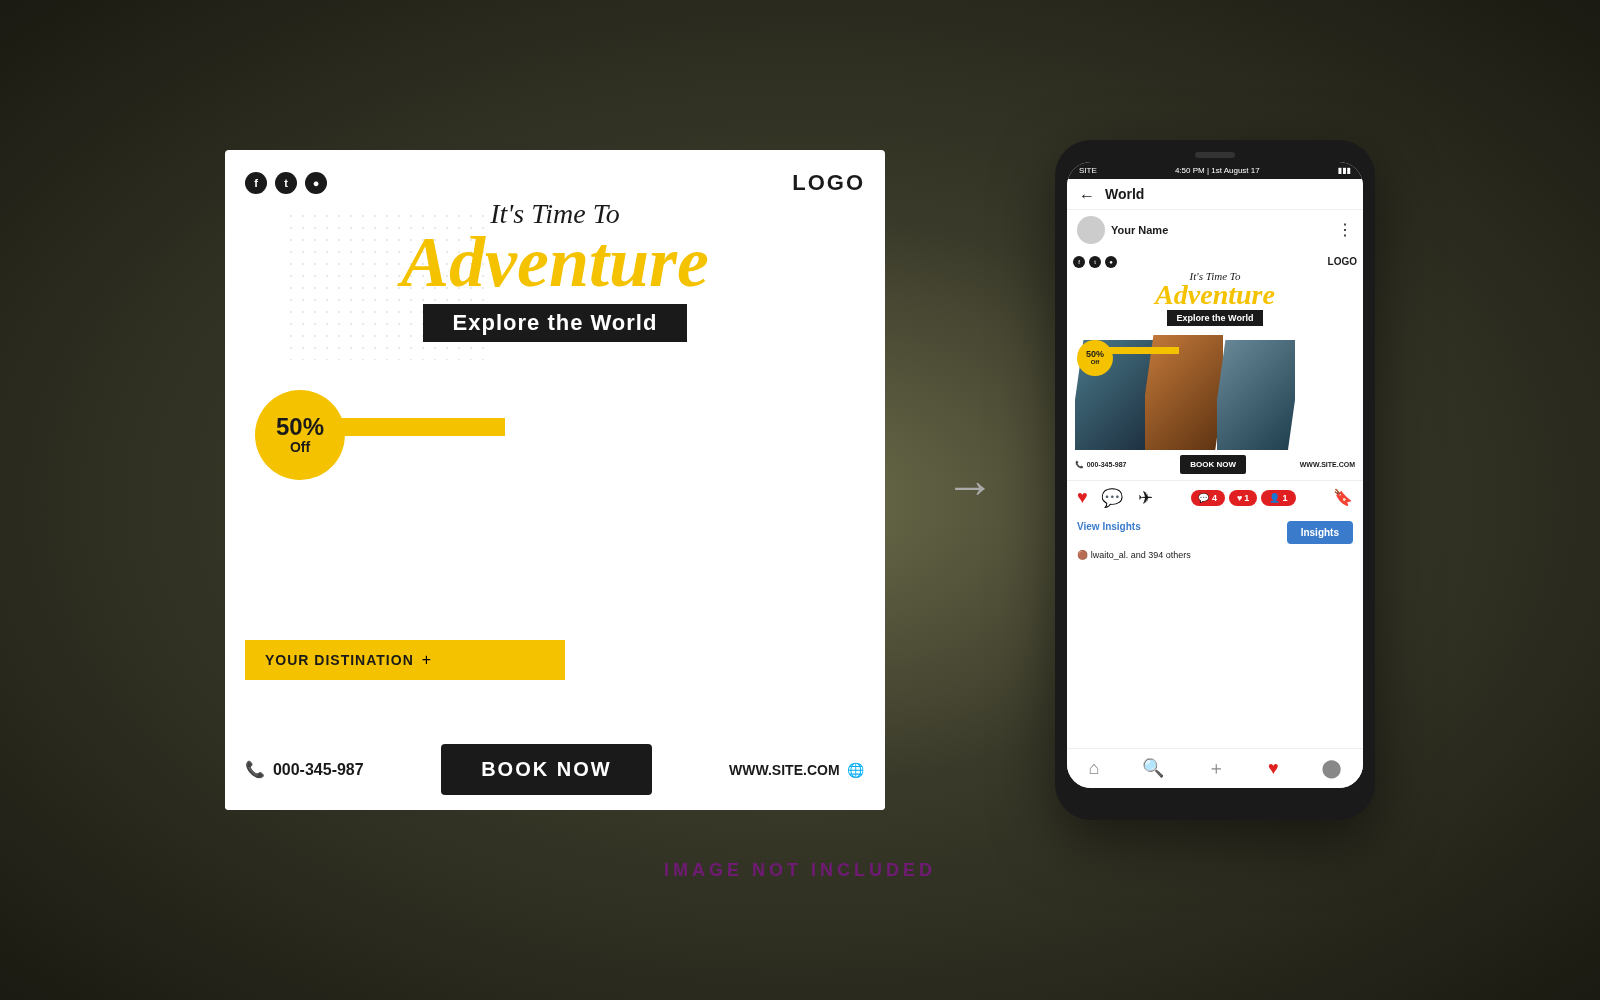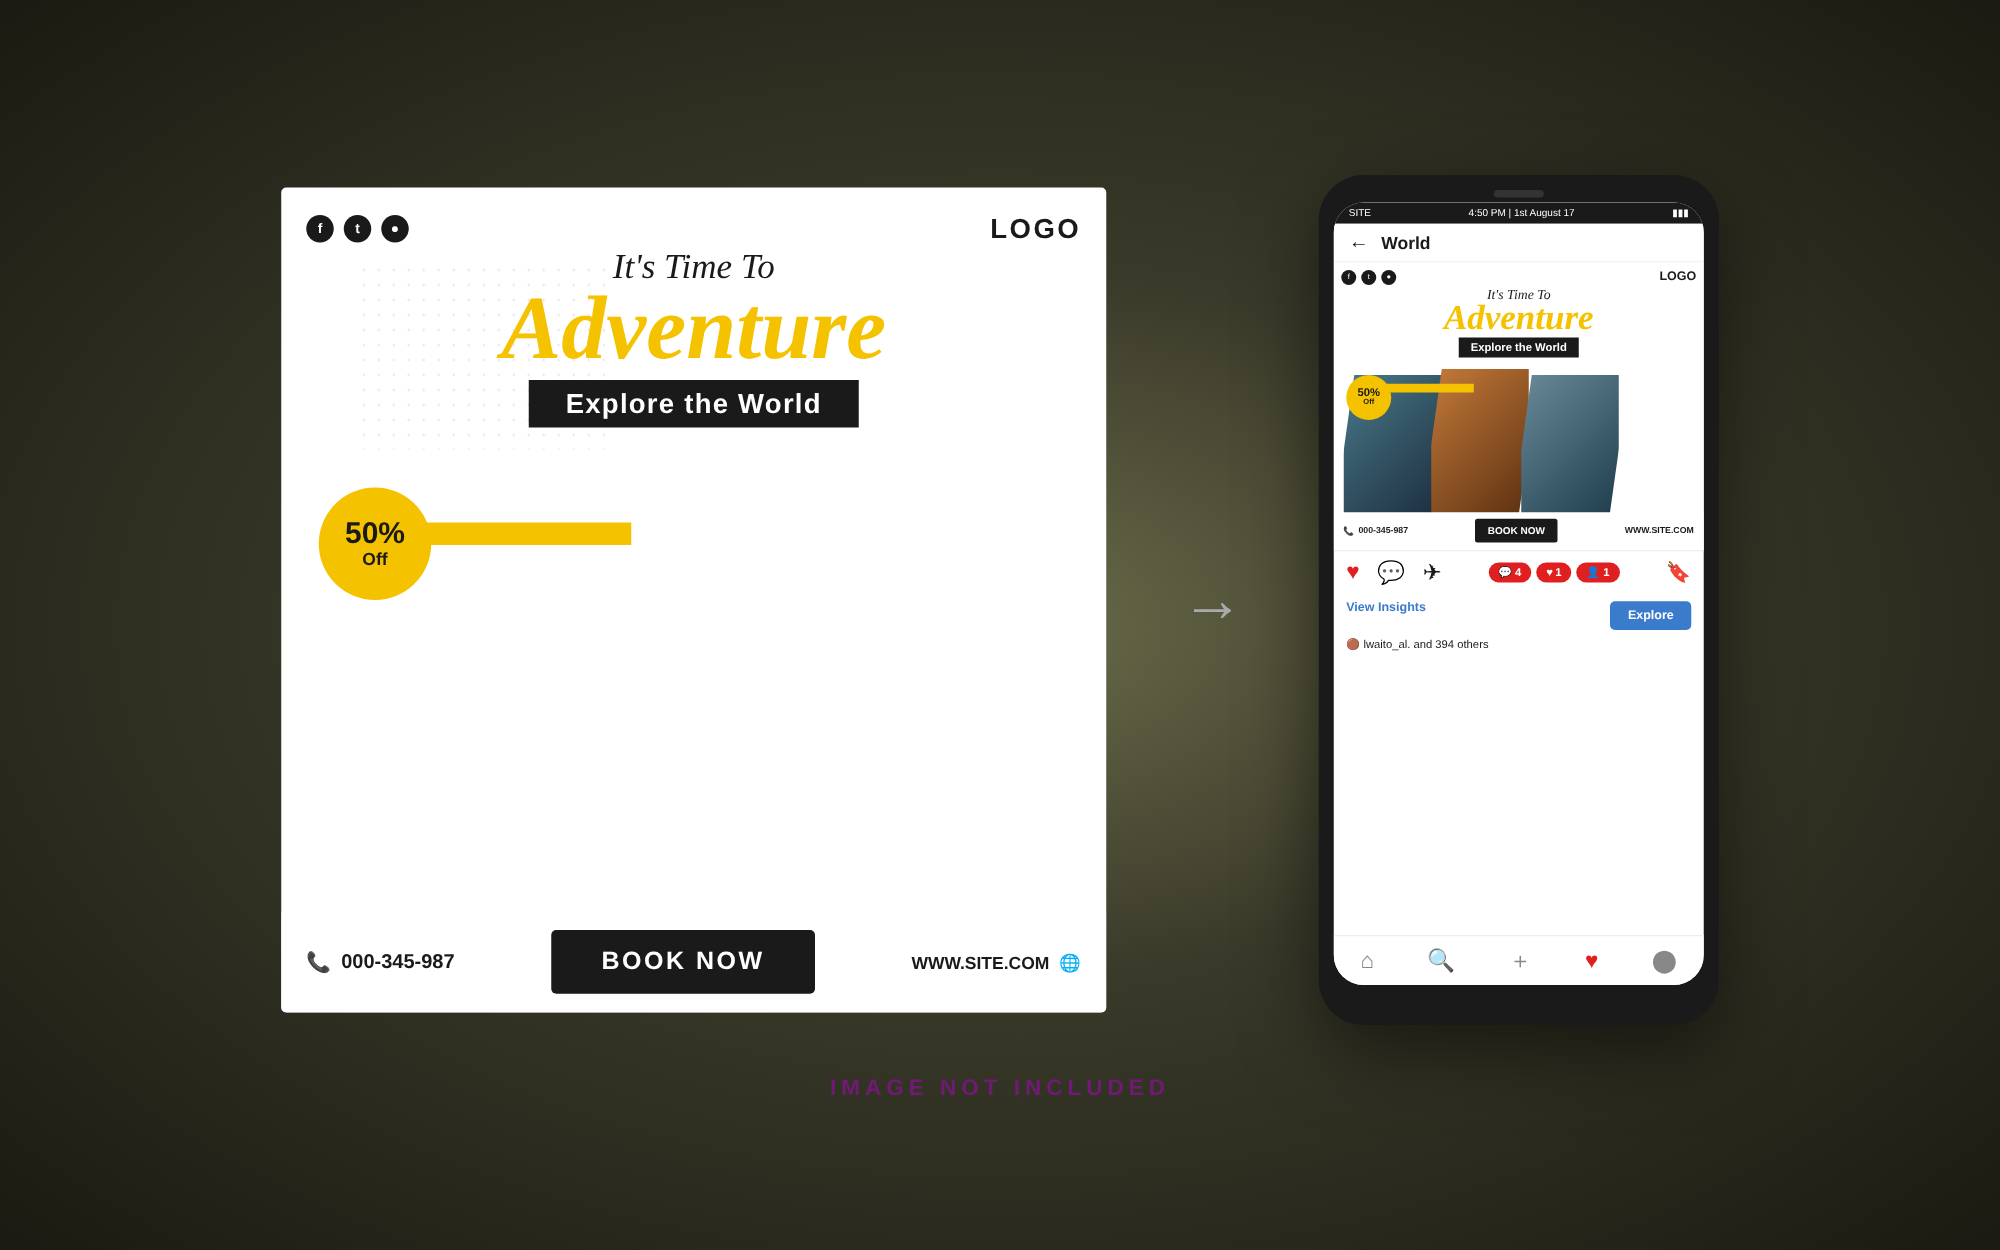--- a/index.html
+++ b/index.html
@@ -711,20 +711,24 @@
     </div>
 
     <div class="discount-circle">
       <span class="discount-pct">50%</span>
       <span class="discount-off">Off</span>
     </div>
 
     <div class="yellow-bar-left"></div>
 
 
+    <div class="yellow-bar-bottom">
+      <span class="your-destination-label">YOUR DISTINATION</span>
+      <span>+</span>
+    </div>
 
     <div class="bottom-bar">
       <div class="phone-info">
         <span>📞</span>
         <span>000-345-987</span>
       </div>
       <div class="book-now-btn">BOOK NOW</div>
       <div class="website-info">
         <span>WWW.SITE.COM</span>
         <span>🌐</span>
@@ -746,20 +750,27 @@
         <span>SITE</span>
         <span>4:50 PM | 1st August 17</span>
         <span>▮▮▮</span>
       </div>
 
       <div class="phone-nav-bar">
         <span class="back-arrow">←</span>
         <span class="phone-nav-title">World</span>
       </div>
 
+      <div class="phone-post-header">
+        <div style="display:flex;align-items:center;">
+          <div class="phone-avatar"></div>
+          <span class="phone-user-name">Your Name</span>
+        </div>
+        <span class="phone-three-dots">⋮</span>
+      </div>
 
       <div class="mini-ad">
         <div class="mini-ad-top">
           <div class="mini-social-icons">
             <div class="mini-social-icon">f</div>
             <div class="mini-social-icon">t</div>
             <div class="mini-social-icon">●</div>
           </div>
           <div class="mini-logo">LOGO</div>
         </div>
@@ -817,21 +828,21 @@
           <div class="notif-badge badge-user">
             <span>👤</span>
             <span>1</span>
           </div>
         </div>
         <span style="font-size:16px;color:#1a1a1a;">🔖</span>
       </div>
 
       <div class="phone-insights-bar">
         <span class="view-insights-link">View Insights</span>
-        <div class="promote-btn">Explore</div>
+        <div class="promote-btn">Insights</div>
       </div>
 
       <div class="phone-likes-text">
         <span style="font-size:9px;">🟤</span>
         <span>lwaito_al. and 394 others</span>
       </div>
 
       <div class="phone-bottom-nav">
         <span class="nav-icon">⌂</span>
         <span class="nav-icon">🔍</span>

